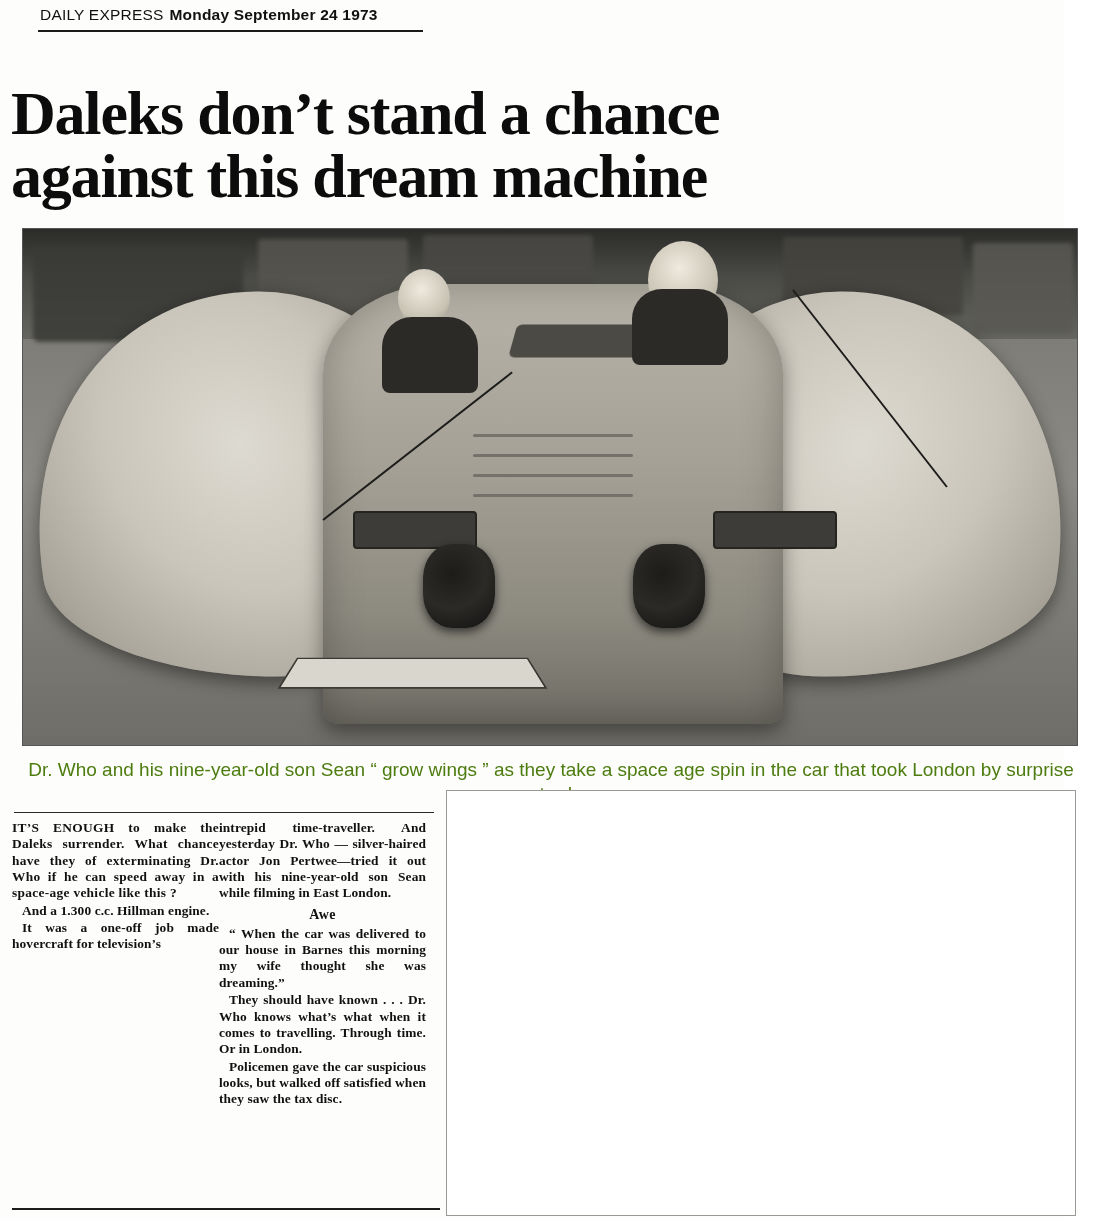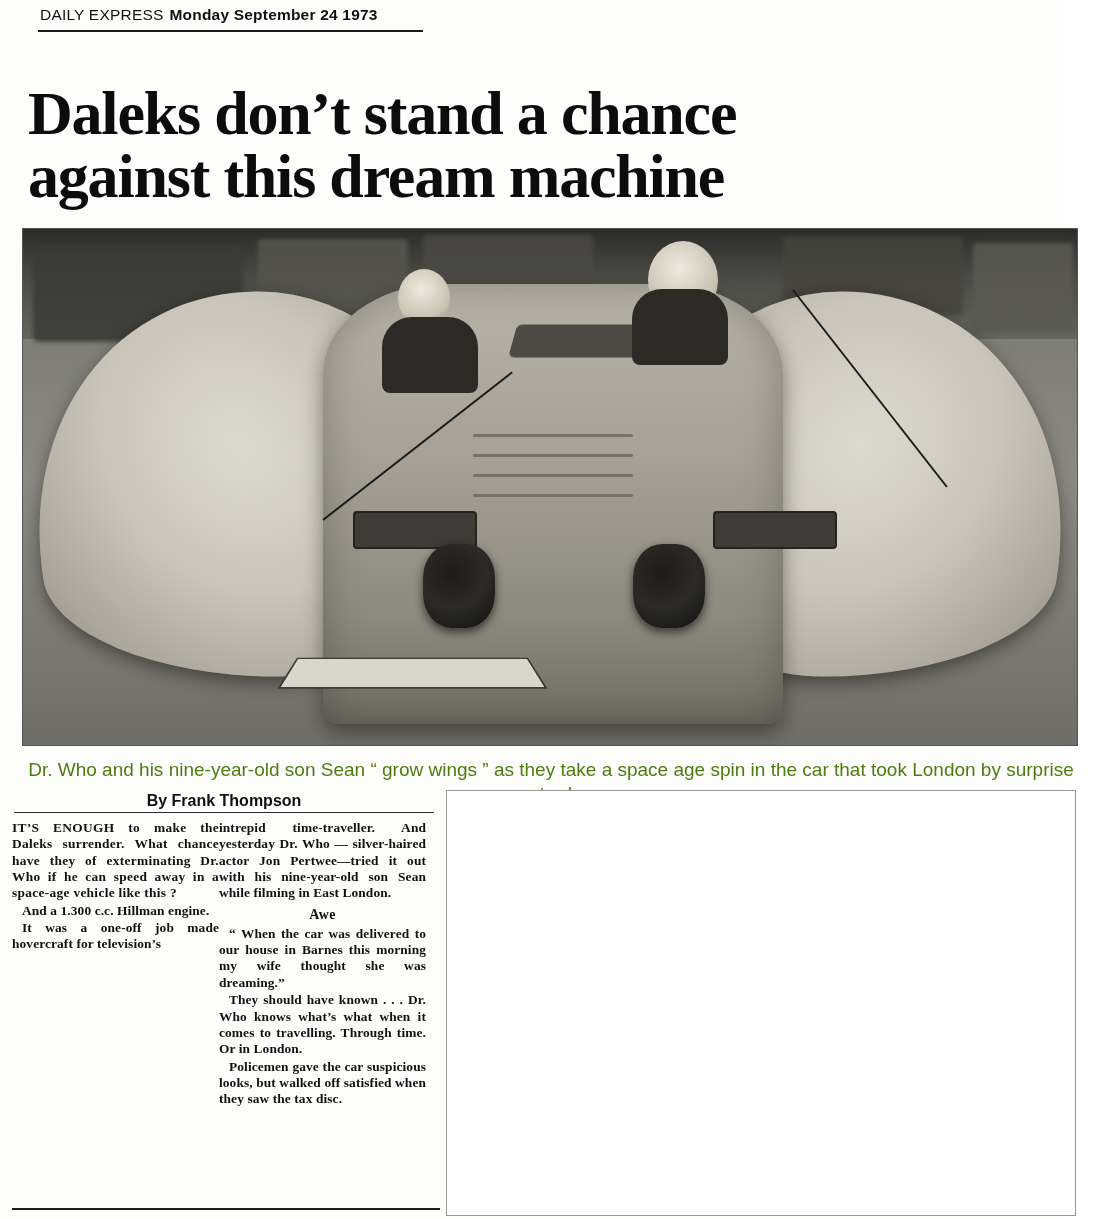--- a/index.html
+++ b/index.html
@@ -48,21 +48,21 @@
     left: 38px;
     top: 30px;
     width: 385px;
     height: 2px;
     background: #1a1a1a;
   }
 
   
   .headline {
     position: absolute;
-    left: 28px;
+    left: 11px;
     top: 40px;
     width: 1044px;
     font-family: "Liberation Serif", serif;
     font-weight: 700;
     font-size: 62px;
     line-height: 1.03;
     letter-spacing: -1.2px;
     color: #0c0c0c;
     text-rendering: optimizeLegibility;
   }
@@ -337,21 +337,20 @@
     <div class="exhaust l"></div>
     <div class="exhaust r"></div>
     <div class="plate"></div>
 
     <div class="cable" style="left:300px; top:290px; width:240px; transform: rotate(-38deg);"></div>
     <div class="cable" style="left:770px; top:60px; width:250px; transform: rotate(52deg);"></div>
   </div>
 
   <div class="caption">Dr. Who and his nine-year-old son Sean “ grow wings ” as they take a space age spin in the car that took London by surprise yesterday</div>
 
-  <div class="byline">By Frank Thompson</div>
   <div class="byline-rule"></div>
 
   <div class="cols">
     <div class="col">
       <p class="first lead">IT’S ENOUGH to make the Daleks surrender. What chance have they of exterminating Dr. Who if he can speed away in a space-age vehicle like this ?</p>
       <p>And a 1.300 c.c. Hillman engine.</p>
       <p>It was a one-off job made hovercraft for television’s</p>
     </div>
     <div class="col">
       <p class="first">intrepid time-traveller. And yesterday Dr. Who — silver-haired actor Jon Pertwee—tried it out with his nine-year-old son Sean while filming in East London.</p>

